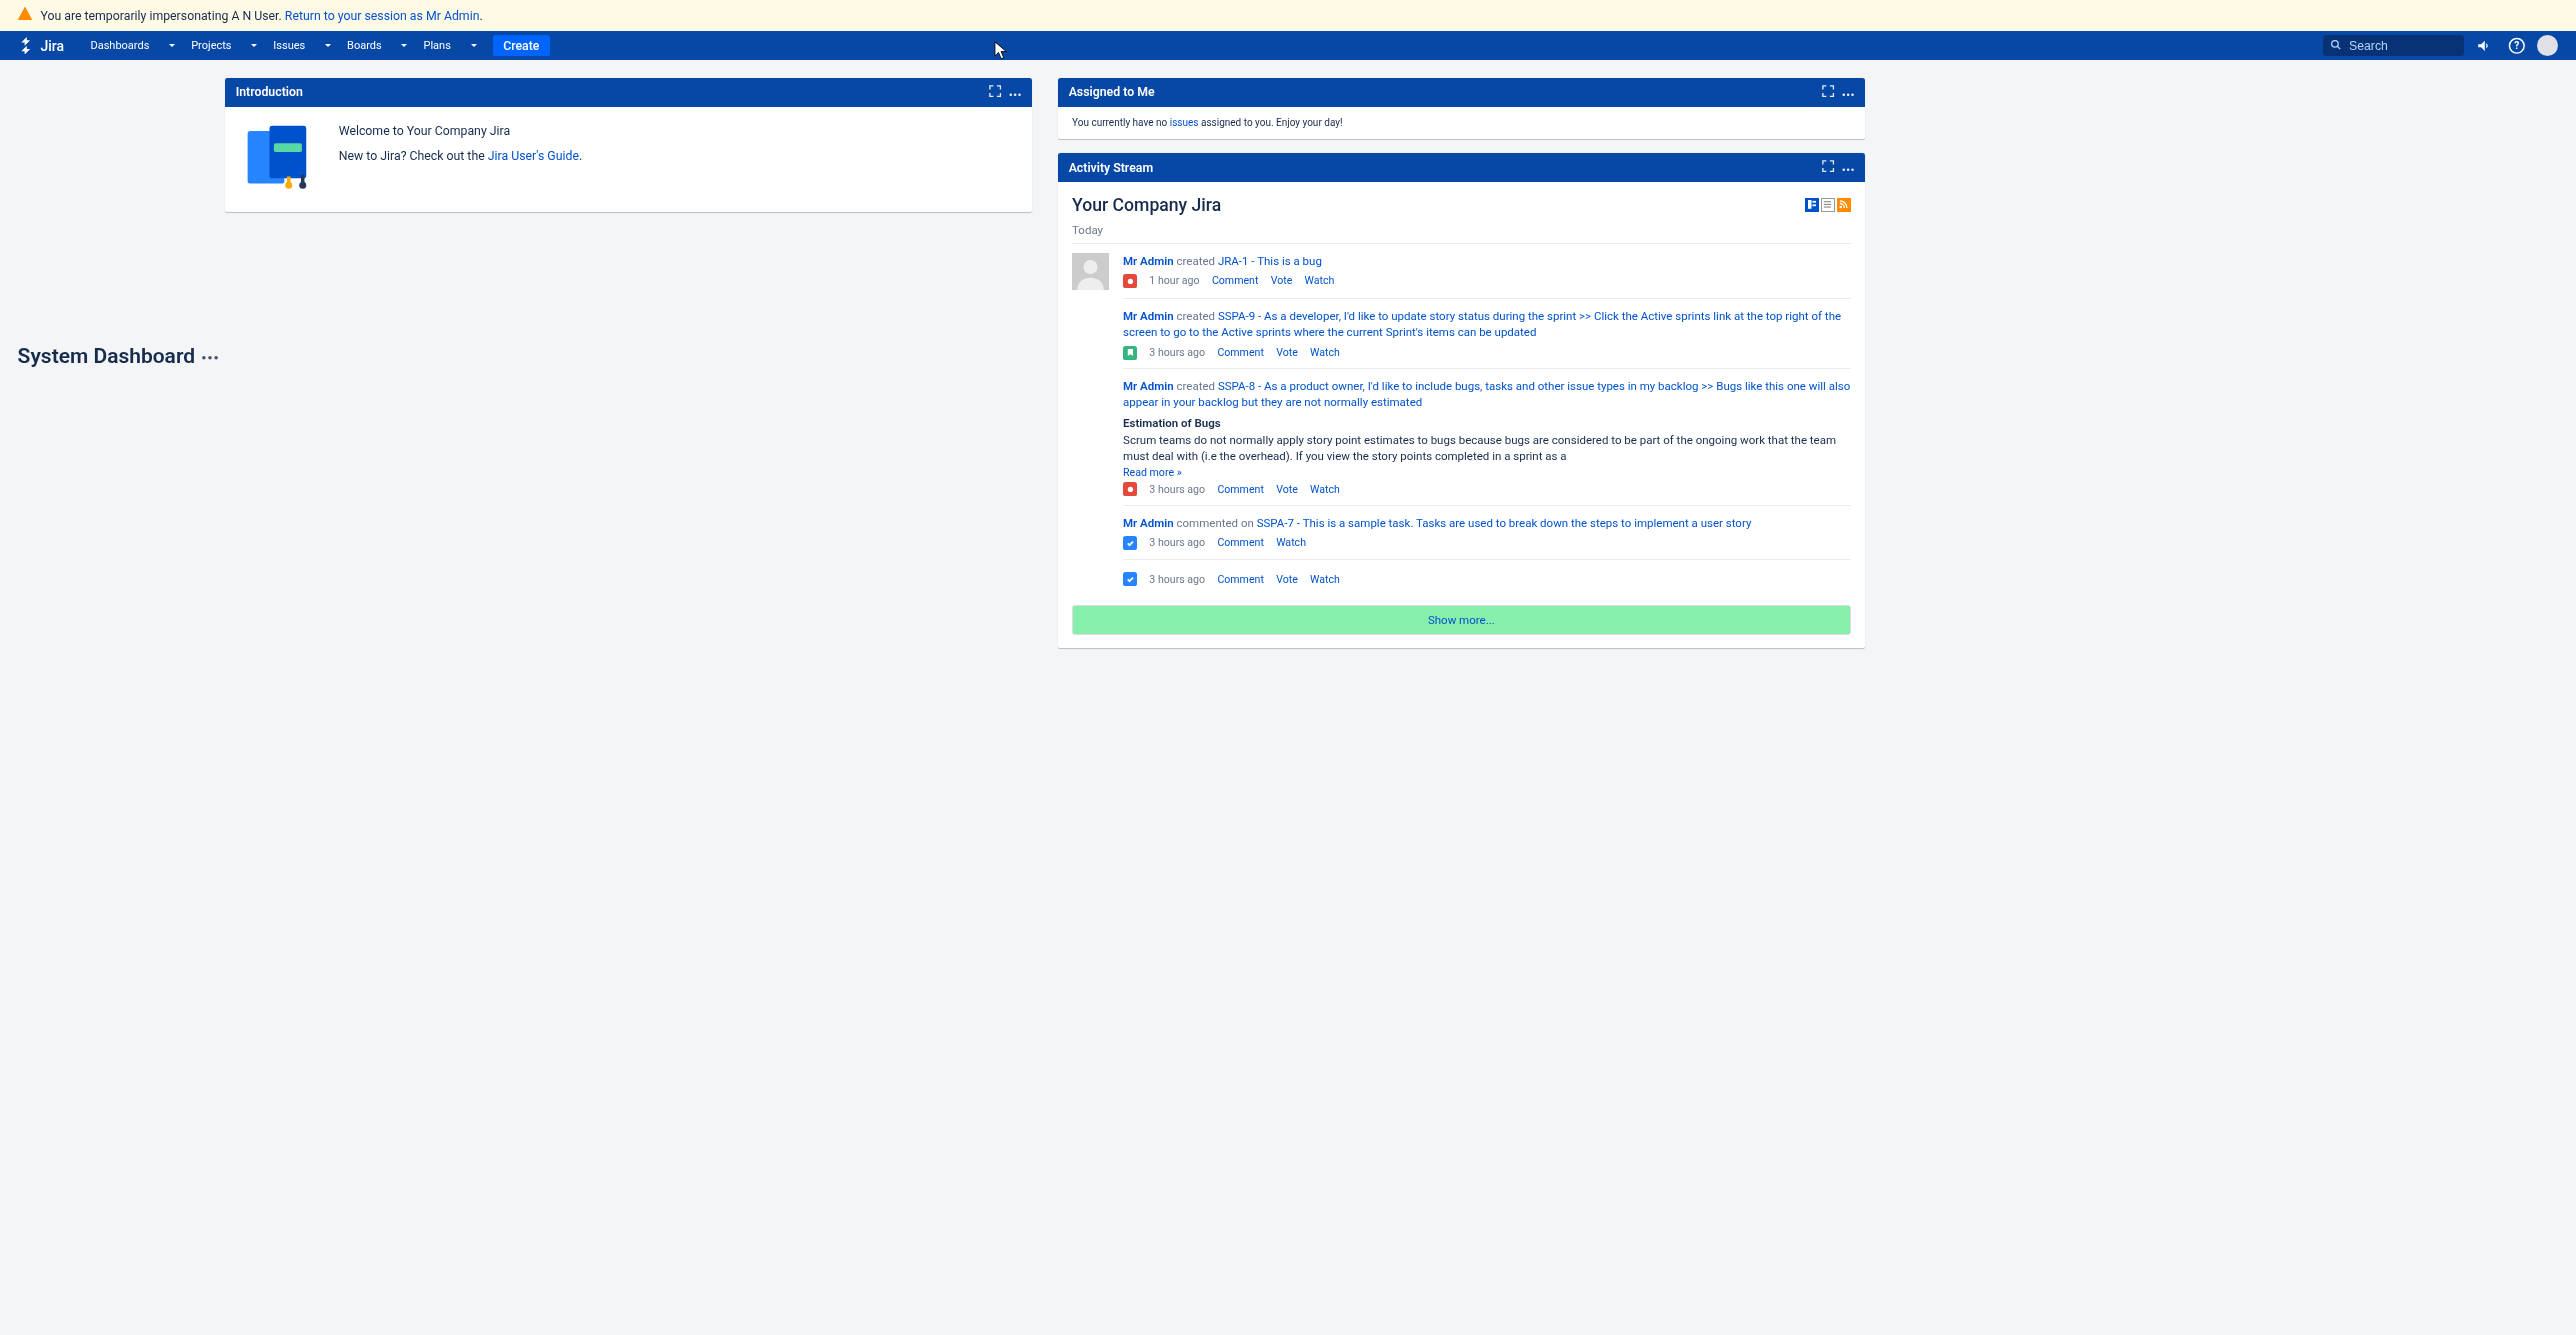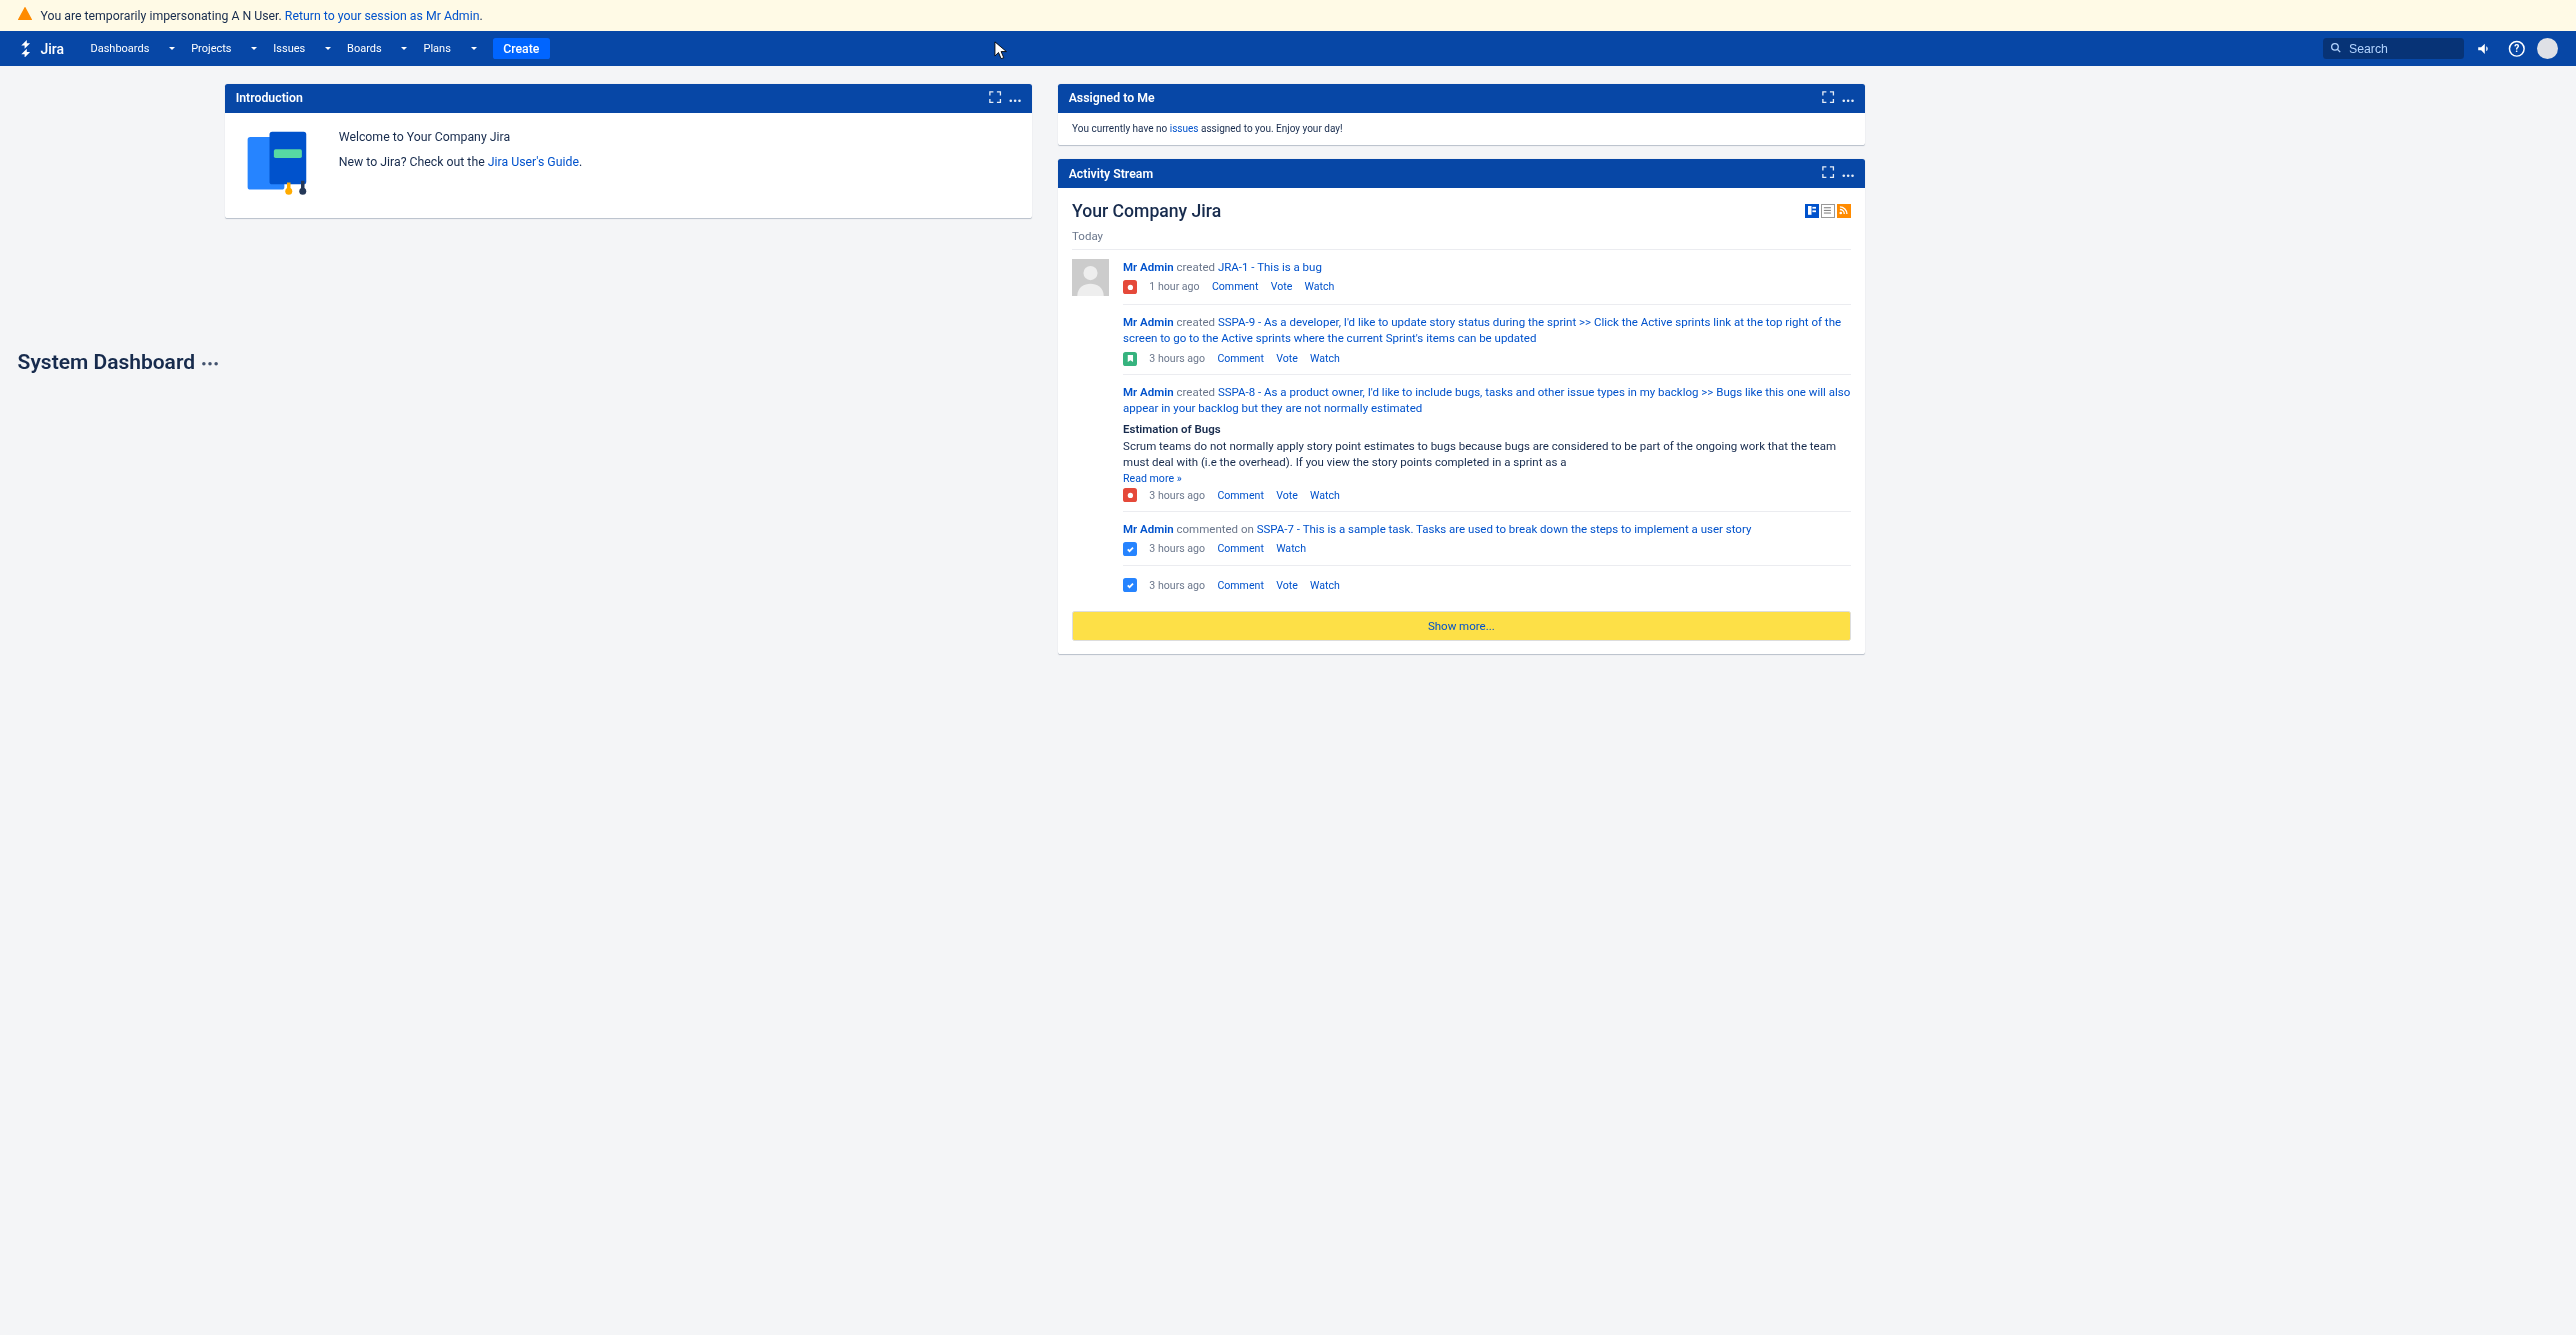--- a/index.html
+++ b/index.html
@@ -4,21 +4,21 @@
 <style>
   * { box-sizing: border-box; margin: 0; padding: 0; }
   body { font-family: -apple-system, BlinkMacSystemFont, "Segoe UI", Roboto, sans-serif; font-size: 12.3px; color: #172B4D; background: #f4f5f7; }
   
   
   .banner { background: #FFFAE6; padding: 7px 17.6px; display: flex; align-items: center; gap: 8.8px; font-size: 12.3px; }
   .banner .warn { color: #FF8B00; }
   .banner a { color: #0052CC; text-decoration: none; }
   
   
-  .nav { background: #0747A6; color: white; display: flex; align-items: center; padding: 0 17.6px; height: 35px; }
+  .nav { background: #0747A6; color: white; display: flex; align-items: center; padding: 0 17.6px; height: 29px; }
   .nav-logo { display: flex; align-items: center; gap: 5.3px; font-weight: 500; font-size: 14px; margin-right: 26.4px; }
   .nav-menu { display: flex; gap: 16px; align-items: center; flex: 1; }
   .nav-item { color: white; cursor: pointer; display: flex; align-items: center; gap: 18px; font-size: 11px; }
   .nav-create { background: #0065FF; color: white; padding: 3.5px 10.6px; border-radius: 2.6px; font-weight: 500; cursor: pointer; }
   .nav-right { display: flex; align-items: center; gap: 10.6px; }
   .nav-search { background: rgba(9,30,66,0.48); border-radius: 3.5px; padding: 3.5px 8.8px; display: flex; align-items: center; gap: 7px; width: 141px; }
   .nav-search input { background: transparent; border: none; color: #86efac; font-size: 12.3px; outline: none; width: 100%; }
   .nav-search input::placeholder { color: #B3D4FF; }
   .nav-icon { width: 21px; height: 21px; display: flex; align-items: center; justify-content: center; cursor: pointer; color: white; }
   .avatar { width: 21px; height: 21px; border-radius: 50%; background: #DFE1E6; cursor: pointer; }
@@ -73,21 +73,21 @@
   .issue-type { width: 14px; height: 14px; border-radius: 2.6px; display:flex; align-items:center; justify-content:center; }
   .it-bug { background: #E5493A; }
   .it-story { background: #36B37E; }
   .it-task { background: #2684FF; }
   .activity-meta .time { color: #6B778C; }
   .activity-meta a { color: #0052CC; text-decoration: none; }
   .activity-subtitle { font-weight: 600; margin: 3.5px 0 1.8px; font-size: 11.5px; }
   .activity-desc { font-size: 11.5px; color: #172B4D; line-height: 1.4; }
   .read-more { color: #0052CC; font-size: 10.6px; text-decoration: none; display:inline-block; margin-top:1.8px; }
   .comment-box { background: #DEEBFF; padding: 7px 12.3px; margin: 5.3px 0; font-size: 11.5px; border-radius:1.8px; }
-  .show-more { text-align: center; padding: 7px; color: #0052CC; cursor: pointer; background:#fde047; border:0.9px solid #ddd; border-radius:2.6px; margin-top:10.6px; font-size:11.5px; }
+  .show-more { text-align: center; padding: 7px; color: #0052CC; cursor: pointer; background:#86efac; border:0.9px solid #ddd; border-radius:2.6px; margin-top:10.6px; font-size:11.5px; }
   .noav { margin-left: 51px; }
   
   .cursor-arrow { position: fixed; pointer-events:none; z-index:9999; }
   
   
   .page-scroll { overflow-y: auto; height: auto; }
   
 </style>
 </head>
 <body>

